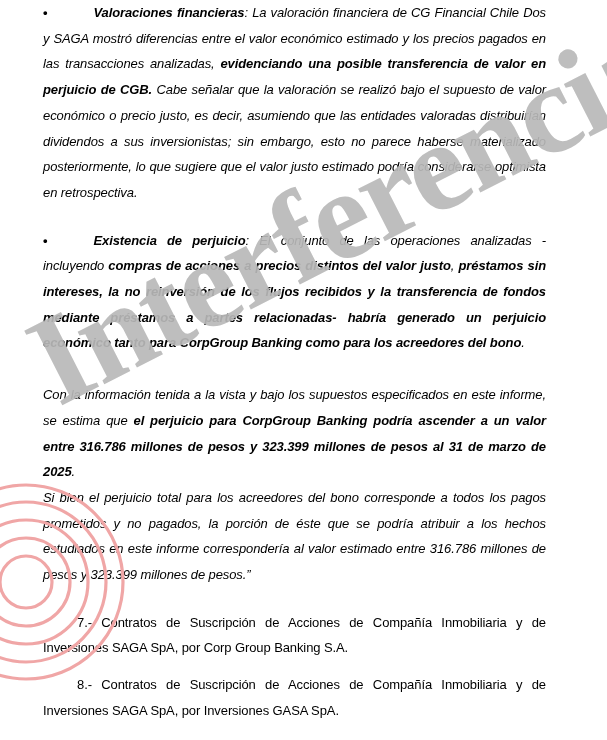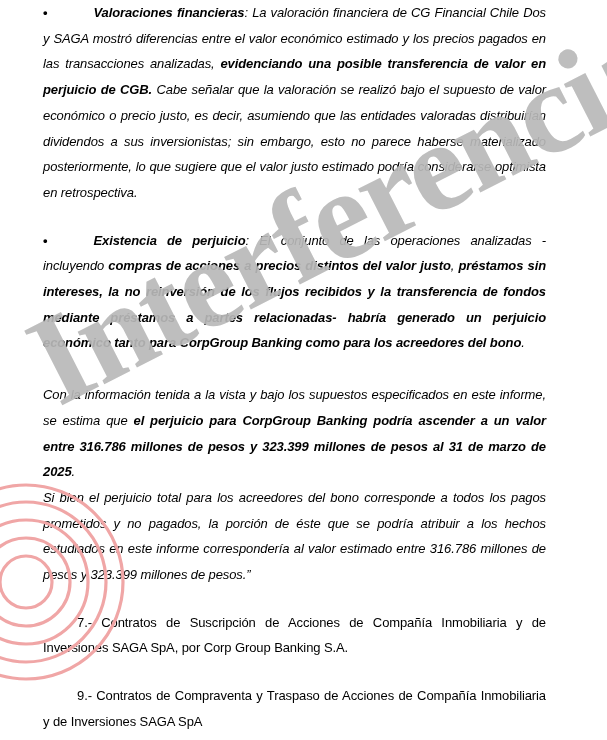--- a/index.html
+++ b/index.html
@@ -131,20 +131,23 @@
     </p>
 
     <div class="gap-md"></div>
 
     <p class="item">
       <span class="indent"></span><span>7.-</span><span> Contratos de Suscripción de Acciones de Compañía Inmobiliaria y de Inversiones SAGA SpA, por Corp Group Banking S.A.</span>
     </p>
 
     <div class="gap-sm"></div>
 
+    <p class="item">
+      <span class="indent"></span><span>8.-</span><span> Contratos de Suscripción de Acciones de Compañía Inmobiliaria y de Inversiones SAGA SpA, por Inversiones GASA SpA.</span>
+    </p>
 
     <div class="gap-sm"></div>
 
     <p class="item">
       <span class="indent"></span><span>9.-</span><span> Contratos de Compraventa y Traspaso de Acciones de Compañía Inmobiliaria y de Inversiones SAGA SpA</span>
     </p>
 
   </div>
 </div>
 

